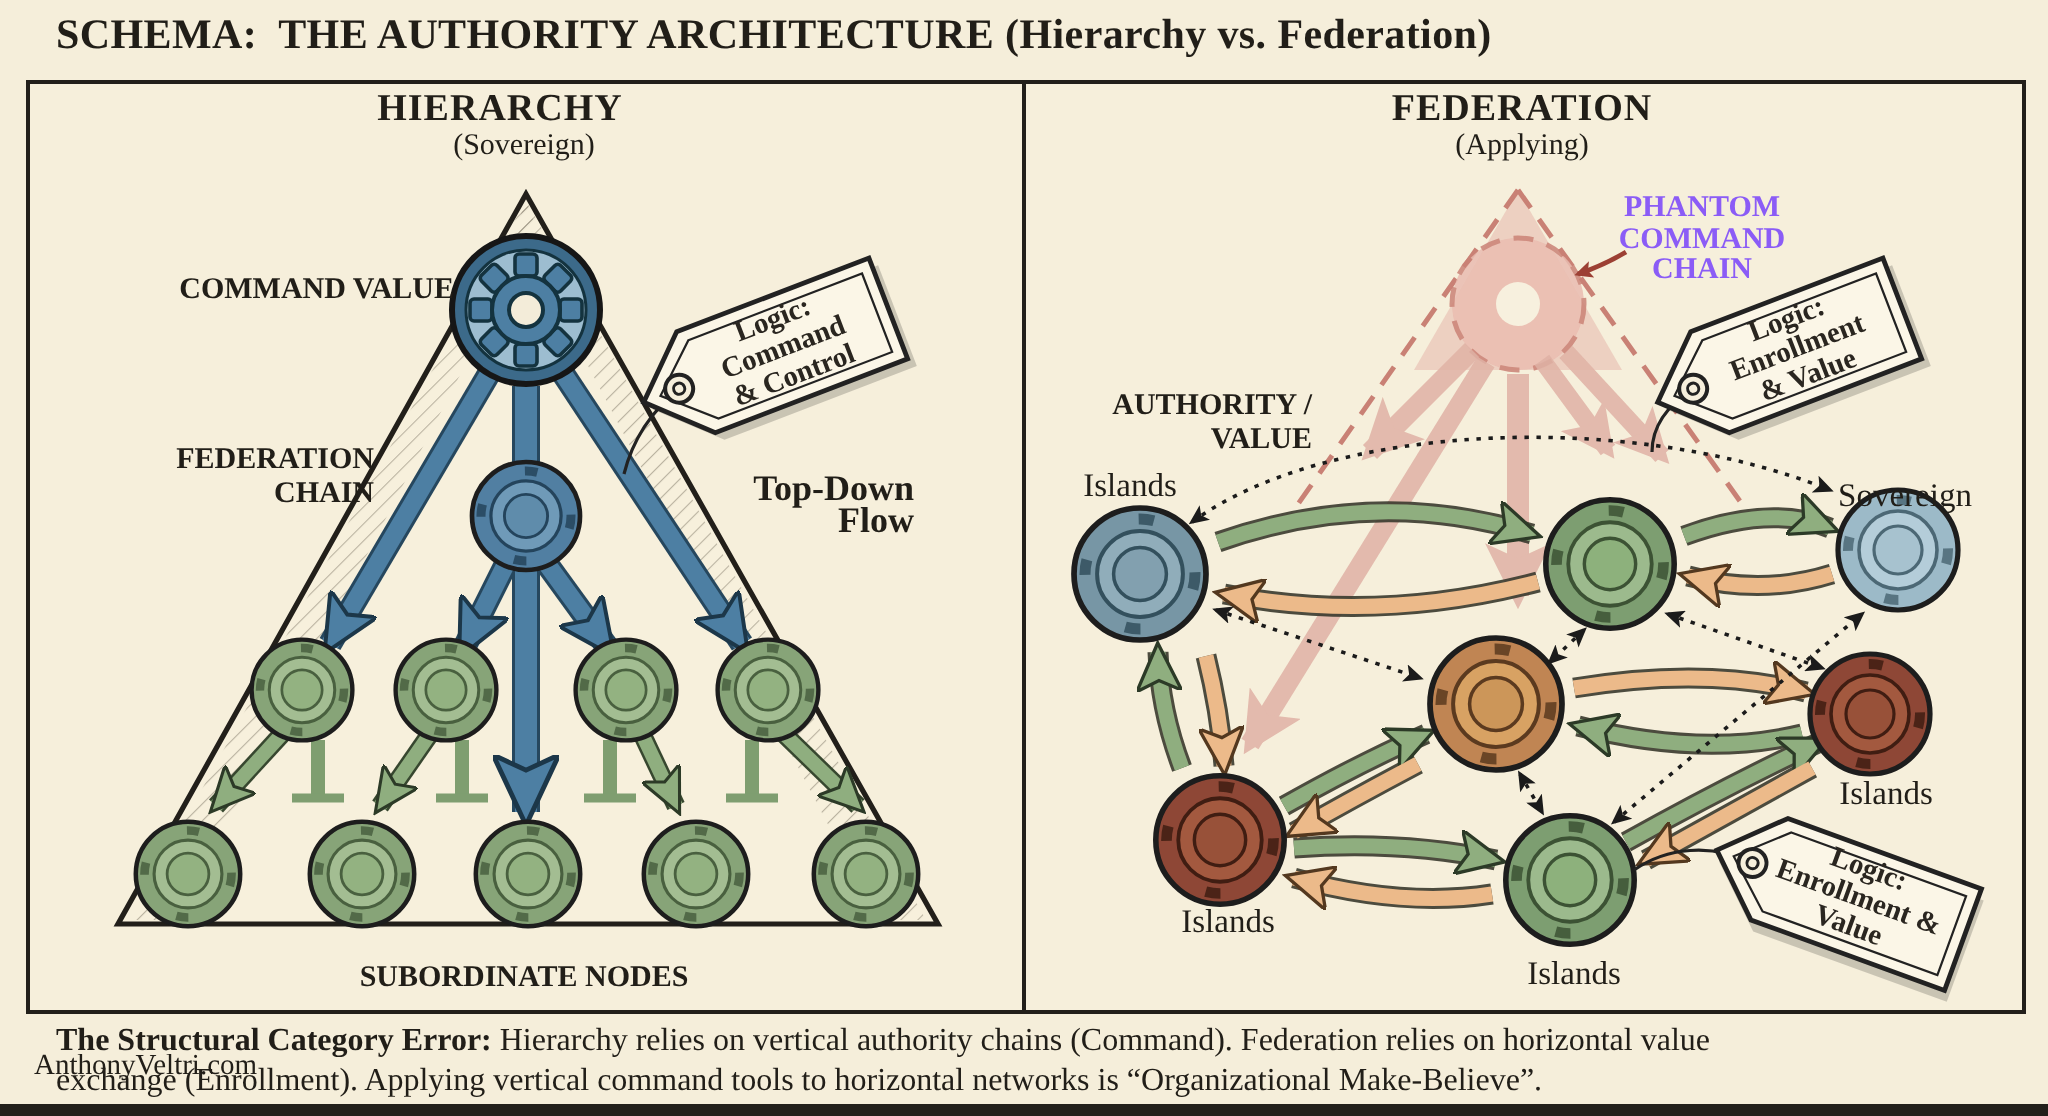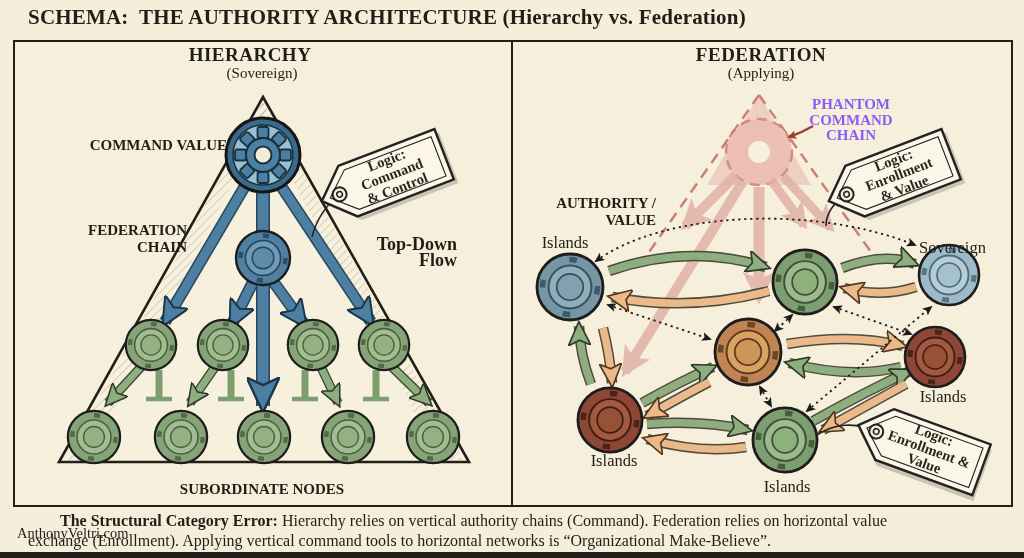--- a/index.html
+++ b/index.html
@@ -12,21 +12,21 @@
   #title{left:28px;top:5px;font-size:21px;font-weight:bold;letter-spacing:.2px;white-space:pre;}
   #mainbox{left:13px;top:40px;width:996px;height:463px;border:2.5px solid #221f1a;background:#f6efdb;}
   #artwork{left:13px;top:40px;width:998px;height:465px;}
   .h-title{font-size:19px;font-weight:bold;letter-spacing:.5px;}
   .h-sub{font-size:15px;}
   .lbl{font-size:15px;font-weight:bold;line-height:17px;}
   .islands{font-size:16.5px;}
   .tagtxt{font-size:14.5px;font-weight:bold;line-height:15px;text-align:center;width:112px;color:#2a2620;}
   #phantom-label{color:#8b5cf6;line-height:15.5px;}
   #caption{left:28px;top:511px;width:965px;font-size:16px;line-height:19.5px;}
-  #caption b{font-weight:bold;margin-left:32px;}
+  #caption b{font-weight:bold;}
   #bottombar{left:0;top:552px;width:1024px;height:6px;background:#23201b;}
   
   .n-green{--o:#87a478;--m:#a3bd92;--i:#93b281;--t:#49603f}
   .n-green2{--o:#7d9e71;--m:#9cba8d;--i:#8db17c;--t:#3c5234}
   .n-blue{--o:#517fa2;--m:#6f9ab8;--i:#5f8cab;--t:#24445c}
   .n-steel{--o:#7796a5;--m:#90adba;--i:#82a0af;--t:#33505d}
   .n-sov{--o:#9cbac8;--m:#b4cdd9;--i:#a7c2cf;--t:#4c6875}
   .n-orange{--o:#c08553;--m:#d8a263;--i:#cc9659;--t:#5b3a1f}
   .n-red{--o:#8e4736;--m:#a3593f;--i:#985139;--t:#401d12}
 </style>

